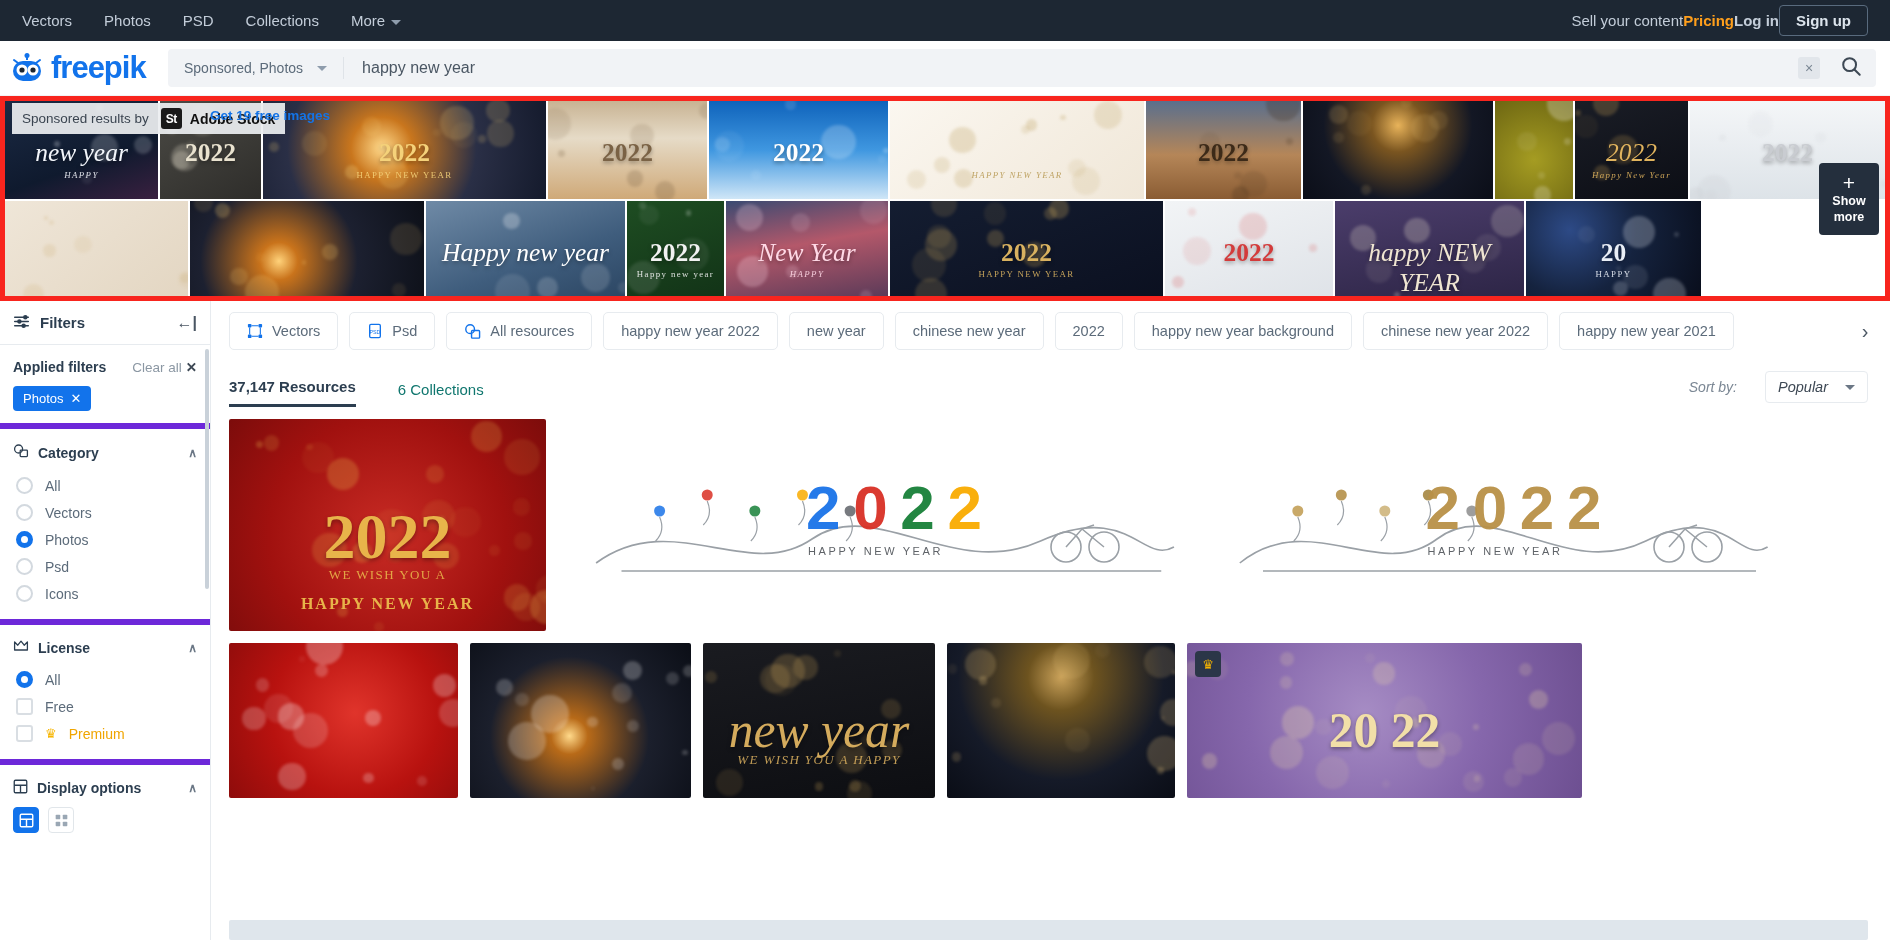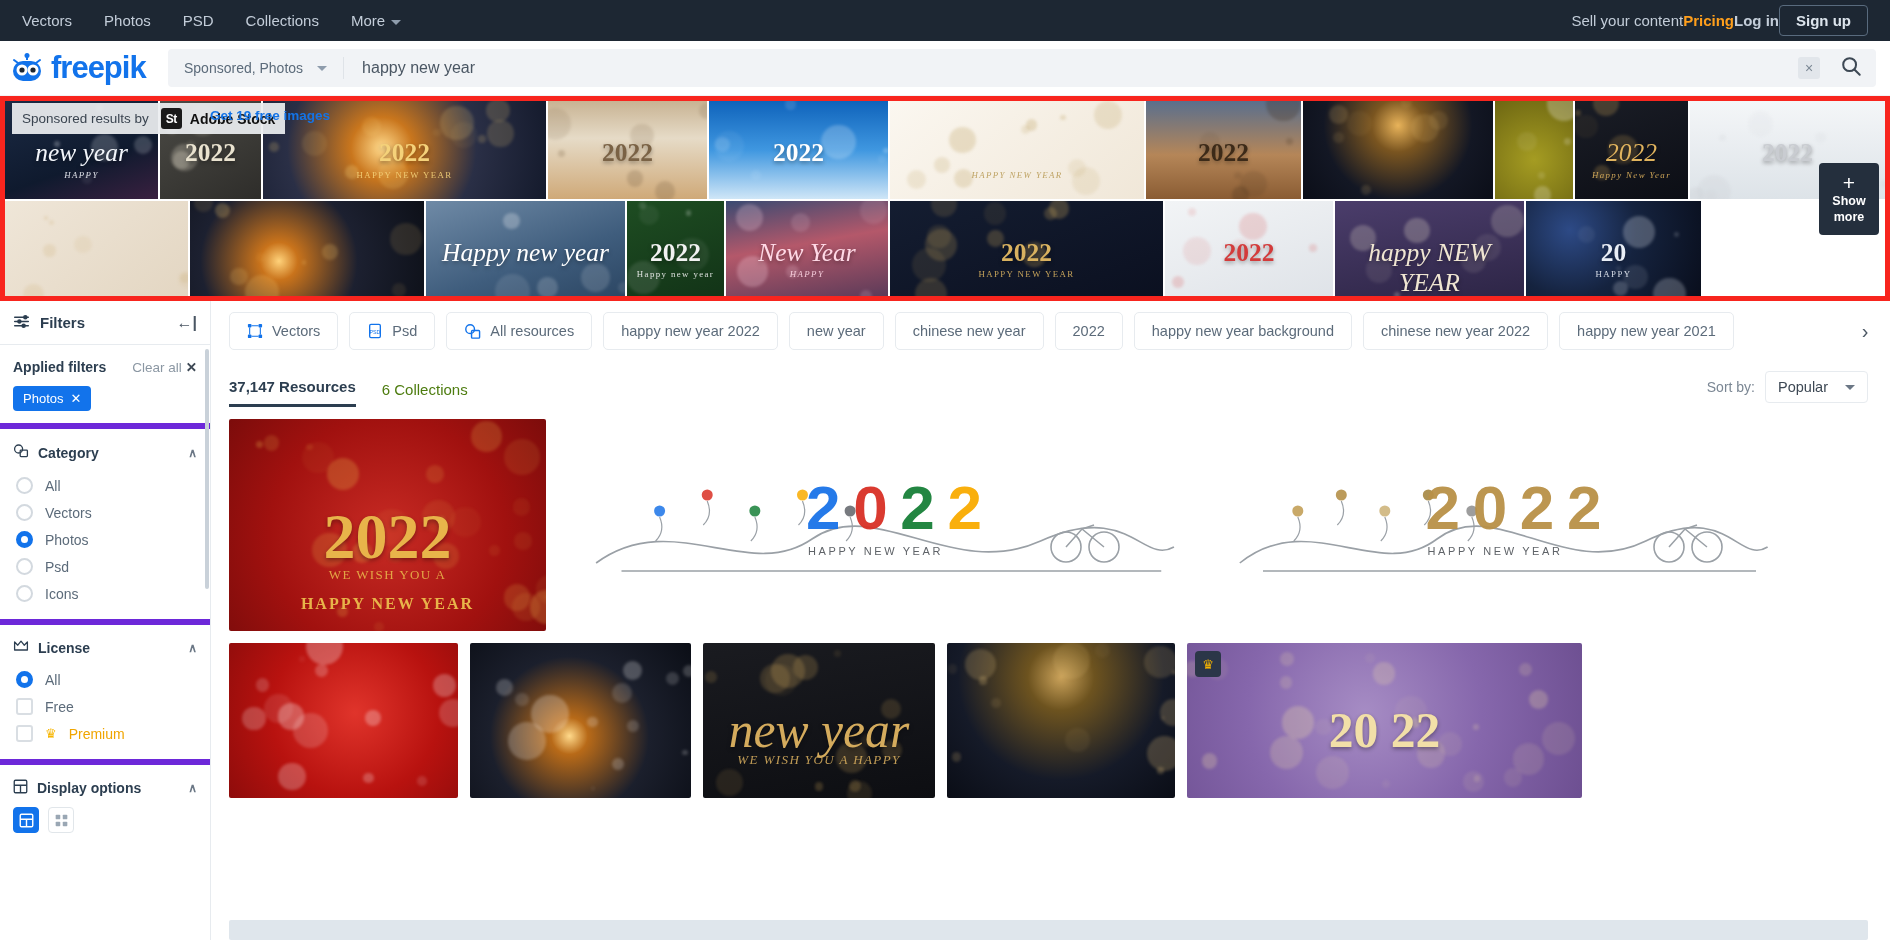--- a/index.html
+++ b/index.html
@@ -200,22 +200,22 @@
     position: absolute; right: 6px; top: 11px; width: 38px; height: 38px;
     background: #fff; display: flex; align-items: center; justify-content: center;
     color: #4a5663; font-size: 20px; cursor: pointer;
     box-shadow: -14px 0 16px 6px rgba(255,255,255,0.96);
   }
   .resultbar {
     display: flex; align-items: flex-end; padding: 0 22px 0 18px; height: 46px; gap: 26px;
   }
   .rtab { font-size: 15px; padding-bottom: 9px; cursor: pointer; }
   .rtab.active { font-weight: bold; color: #2c3e50; border-bottom: 3px solid #2c3e50; }
-  .rtab.inactive { color: #4d7c0f; }
-  .sortwrap { margin-left: auto; display: flex; align-items: center; gap: 10px; padding-bottom: 4px; }
+  .rtab.inactive { color: #0f766e; margin-left: 16px; }
+  .sortwrap { margin-left: auto; display: flex; align-items: center; gap: 28px; padding-bottom: 4px; font-style: italic; }
   .sortlab { font-size: 14px; color: #7b8794; }
   .sortsel {
     border: 1px solid #e7ebef; border-radius: 4px; background: #fff;
     height: 32px; display: flex; align-items: center; gap: 11px;
     padding: 0 12px; font-size: 14.5px; color: #3d4854; cursor: pointer;
   }
 
   .grid-area { flex: 1; padding: 12px 22px 0 18px; overflow: hidden; }
   .grid-row { display: flex; gap: 12px; margin-bottom: 12px; }
   .tile { position: relative; overflow: hidden; border-radius: 2px; }

